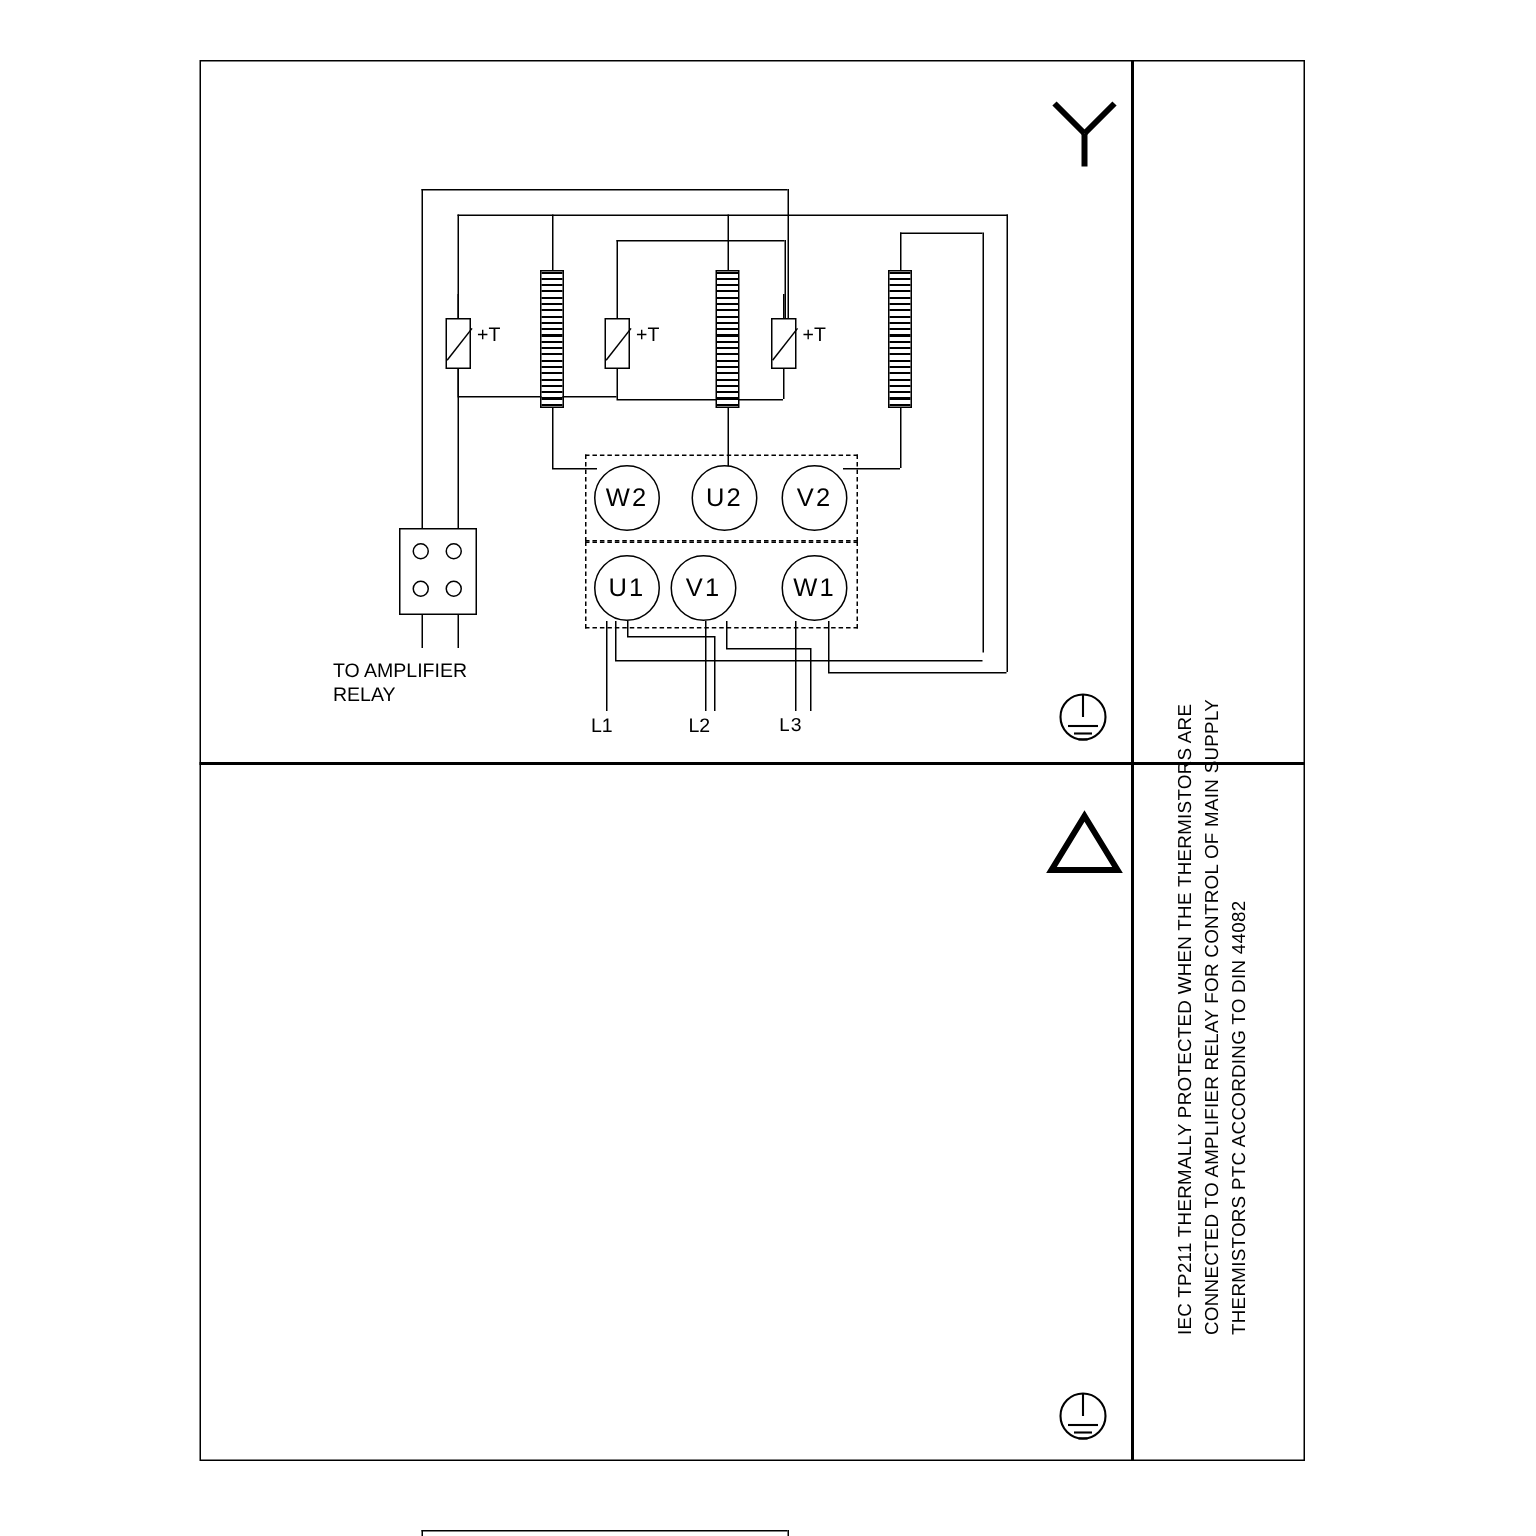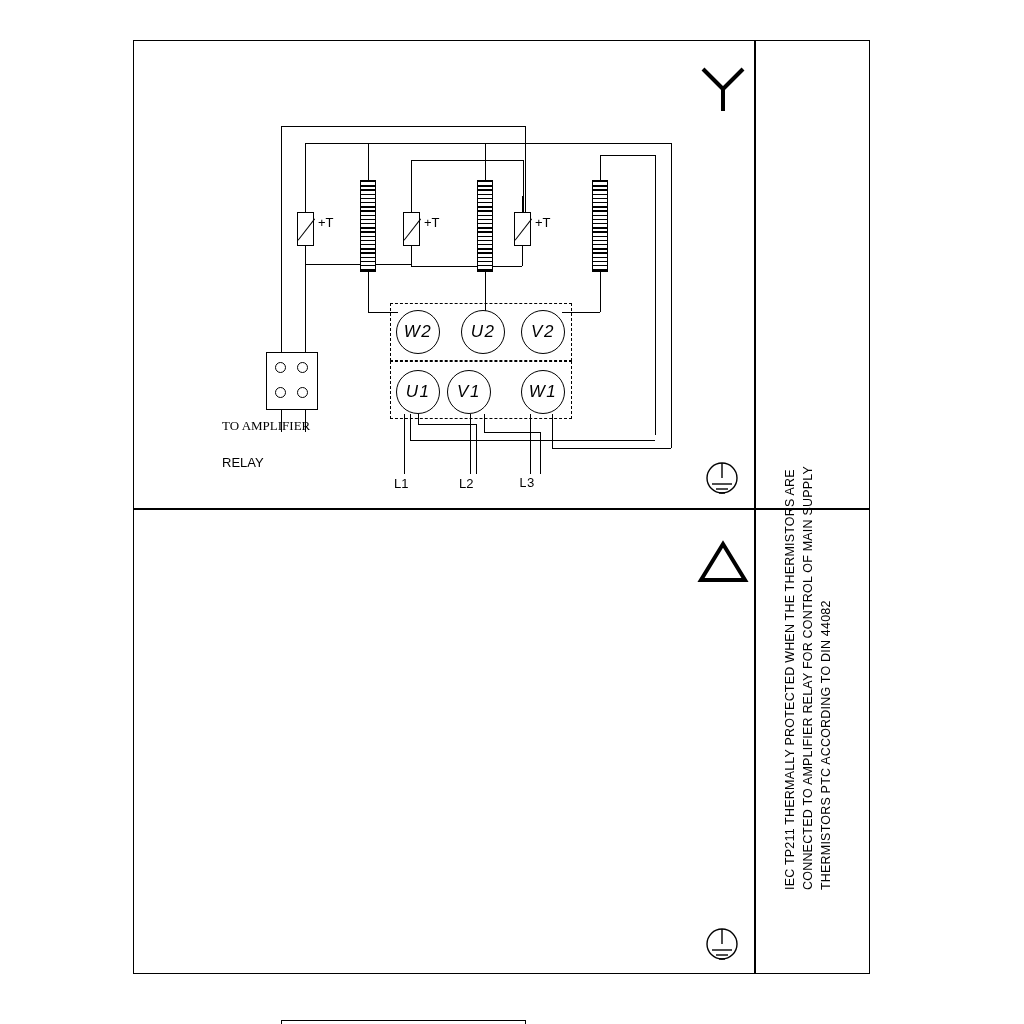--- a/index.html
+++ b/index.html
@@ -52,21 +52,20 @@
     border: 1.4px solid #000;
     border-radius: 50%;
     box-sizing: border-box;
     display: flex;
     align-items: center;
     justify-content: center;
     font-size: 17px;
     letter-spacing: 1.5px;
     background: #fff;
     z-index: 3;
-    font-style: italic;
   }
 
   
   .dashbox {
     position: absolute;
     border: 1.2px dashed #000;
     box-sizing: border-box;
     background: transparent;
     z-index: 1;
   }
@@ -259,21 +258,21 @@
     <div class="relaybox" style="left:266px; top:352px;">
       <div class="dot" style="left:8px; top:9px;"></div>
       <div class="dot" style="left:30px; top:9px;"></div>
       <div class="dot" style="left:8px; top:34px;"></div>
       <div class="dot" style="left:30px; top:34px;"></div>
     </div>
 
     <div class="ln vline" style="left:281px; top:410px; height:22px;"></div>
     <div class="ln vline" style="left:305px; top:410px; height:22px;"></div>
 
-    <div class="txt" style="left:222px; top:418px;font-family:Liberation Serif, serif;">TO AMPLIFIER</div>
+    <div class="txt" style="left:222px; top:439px;">TO AMPLIFIER</div>
     <div class="txt" style="left:222px; top:455px;text-align:right;">RELAY</div>
   </div>
 
   <div class="abs" style="left:0; top:447px; width:1024px; height:527px;">
 
     <svg class="icon" width="52" height="46" style="left:697px; top:93px;">
       <polygon points="26,4 48,40 4,40" fill="none" stroke="#000" stroke-width="4"></polygon>
     </svg>
 
     <svg class="icon" width="46" height="40" style="left:700px; top:481px;">

